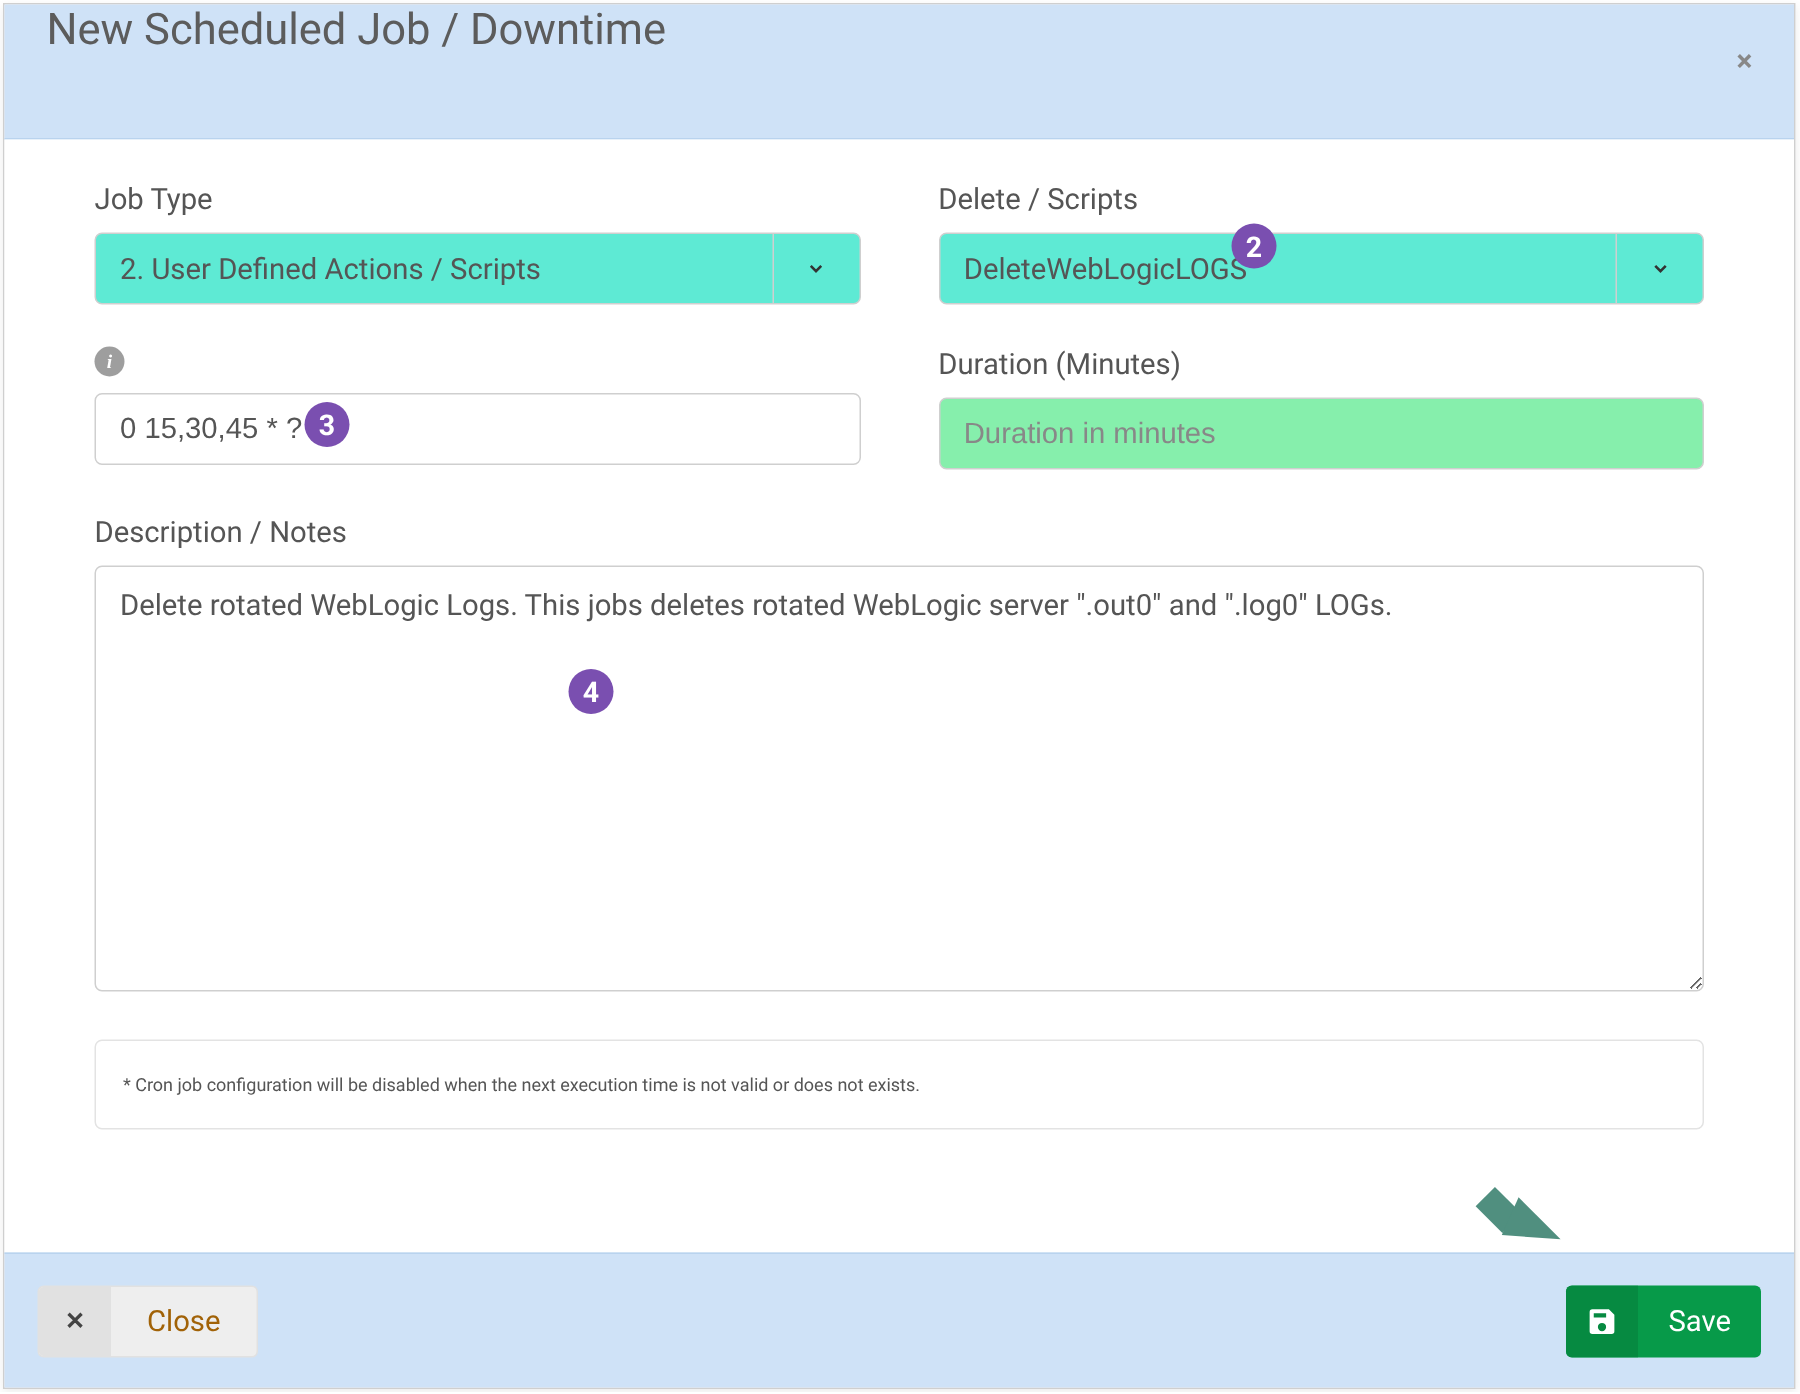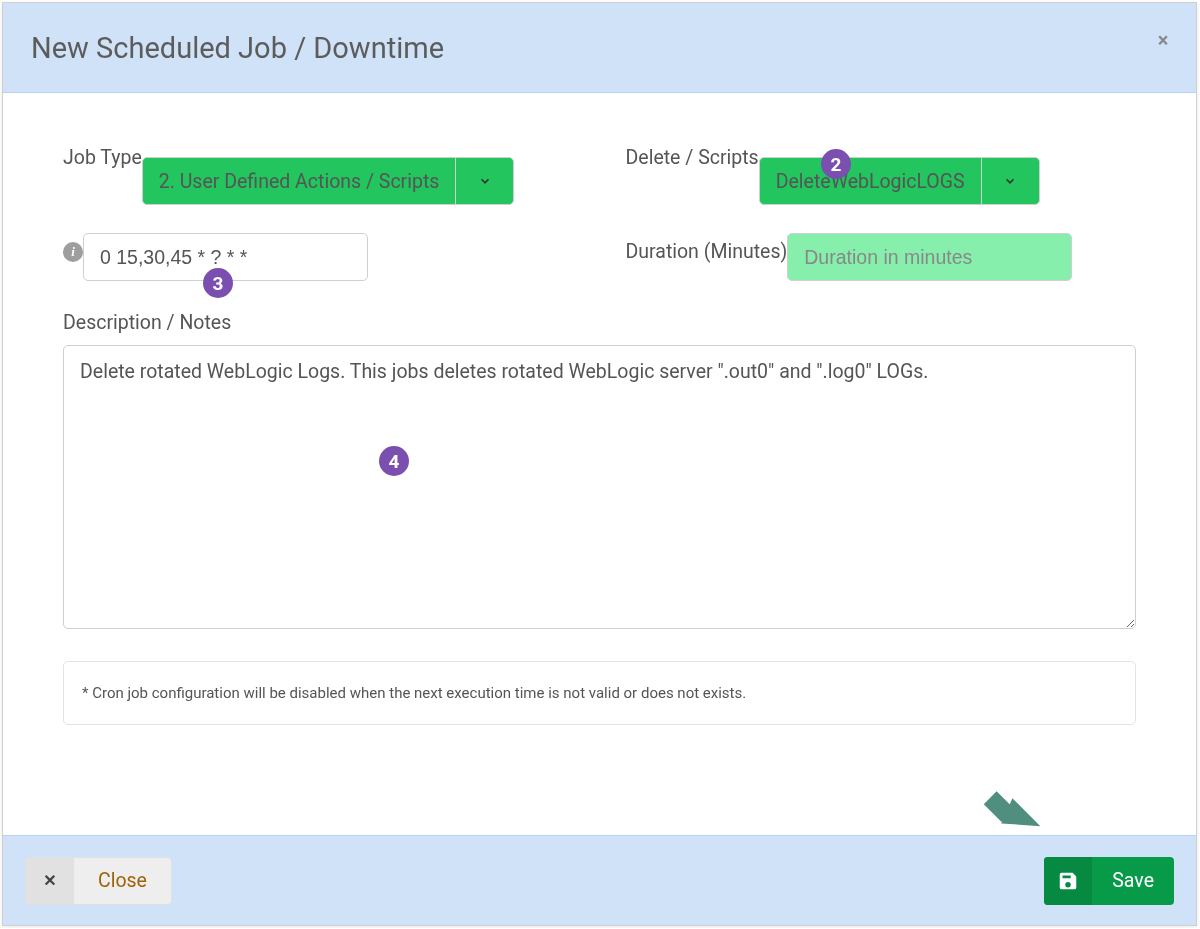--- a/index.html
+++ b/index.html
@@ -3,45 +3,45 @@
 <meta charset="utf-8">
 <style>
   * { box-sizing: border-box; }
   html, body { margin:0; padding:0; font-family: -apple-system, "Segoe UI", Roboto, "Helvetica Neue", Arial, sans-serif; background:#fff; }
   .window {
     width:1195px; height:924px; margin:2px; border:1px solid #cfcfcf;
     display:flex; flex-direction:column; box-shadow:0 2px 6px rgba(0,0,0,0.08);
     position:relative;
   }
   .titlebar {
-    background:#cfe2f7; height:90px; display:flex; align-items:center;
+    background:#cfe2f7; height:90px; display:flex; 
     padding:0 28px; position:relative; border-bottom:1px solid #b9d3ee;
   }
   .title { font-size:29px; color:#5c5c5c; font-weight:400; }
   .close-x {
     position:absolute; right:18px; top:22px; width:30px; height:30px;
     display:flex; align-items:center; justify-content:center;
     color:#888; border-radius:4px; cursor:pointer; font-size:20px; font-weight:bold;
   }
   .body {
     flex:1; background:#fff; padding:28px 60px 24px 60px; position:relative;
   }
   .row { display:flex; gap:52px; margin-bottom:28px; }
-  .col { flex:1; display:flex; flex-direction:row; position:relative; }
+  .col { flex:1; display:flex; flex-direction:column; position:relative; }
   .label {
     font-size:19.5px; color:#555; margin-bottom:11px; display:flex; align-items:center; gap:8px;
   }
   .info-icon {
     width:20px; height:20px; border-radius:50%; background:#9e9e9e; color:#fff;
     display:inline-flex; align-items:center; justify-content:center; font-size:13px;
     font-style:italic; font-weight:bold; font-family:Georgia, serif;
   }
   .select {
     display:flex; border:1px solid #cfcfcf; border-radius:5px; height:48px; overflow:hidden;
-    font-size:19.5px; background:#22c55e;margin-top:36px;
+    font-size:19.5px; background:#5eead4;
   }
   .select .display {
     flex:1; padding:0 16px; display:flex; align-items:center; color:#555;
   }
   .select .caret-box {
     width:58px; border-left:1px solid #cfcfcf; display:flex; align-items:center; justify-content:center;
     cursor:pointer;
   }
   .select .caret-box svg { width:14px; height:14px; }
   .text-input {
@@ -50,21 +50,21 @@
   }
   .text-input.disabled {
     background:#86efac; color:#777; cursor:not-allowed;
   }
   .text-input::placeholder { color:#888; }
   textarea.desc {
     width:100%; height:284px; border:1px solid #cfcfcf; border-radius:5px;
     font-family:inherit; font-size:19.5px; padding:14px 16px; color:#555; resize:both; outline:none;
   }
   .note-box {
-    border:1px solid #e3e3e3; border-radius:5px; padding:22px 18px; font-size:15px; color:#555;
+    border:1px solid #e3e3e3; border-radius:5px; padding:22px 18px; font-size:12px; color:#555;
     margin-top:28px; position:relative;
   }
   .big-info-icon {
     position:absolute; left:13px; top:710px; width:36px; height:36px; border-radius:50%;
     background:#2f6faf; color:#fff; display:flex; align-items:center; justify-content:center;
     font-family:Georgia, serif; font-weight:bold; font-style:italic; font-size:22px;
   }
   .footer {
     height:90px; background:#cfe2f7; display:flex; align-items:center; padding:0 22px;
     justify-content:space-between; border-top:1px solid #b9d3ee; position:relative;

